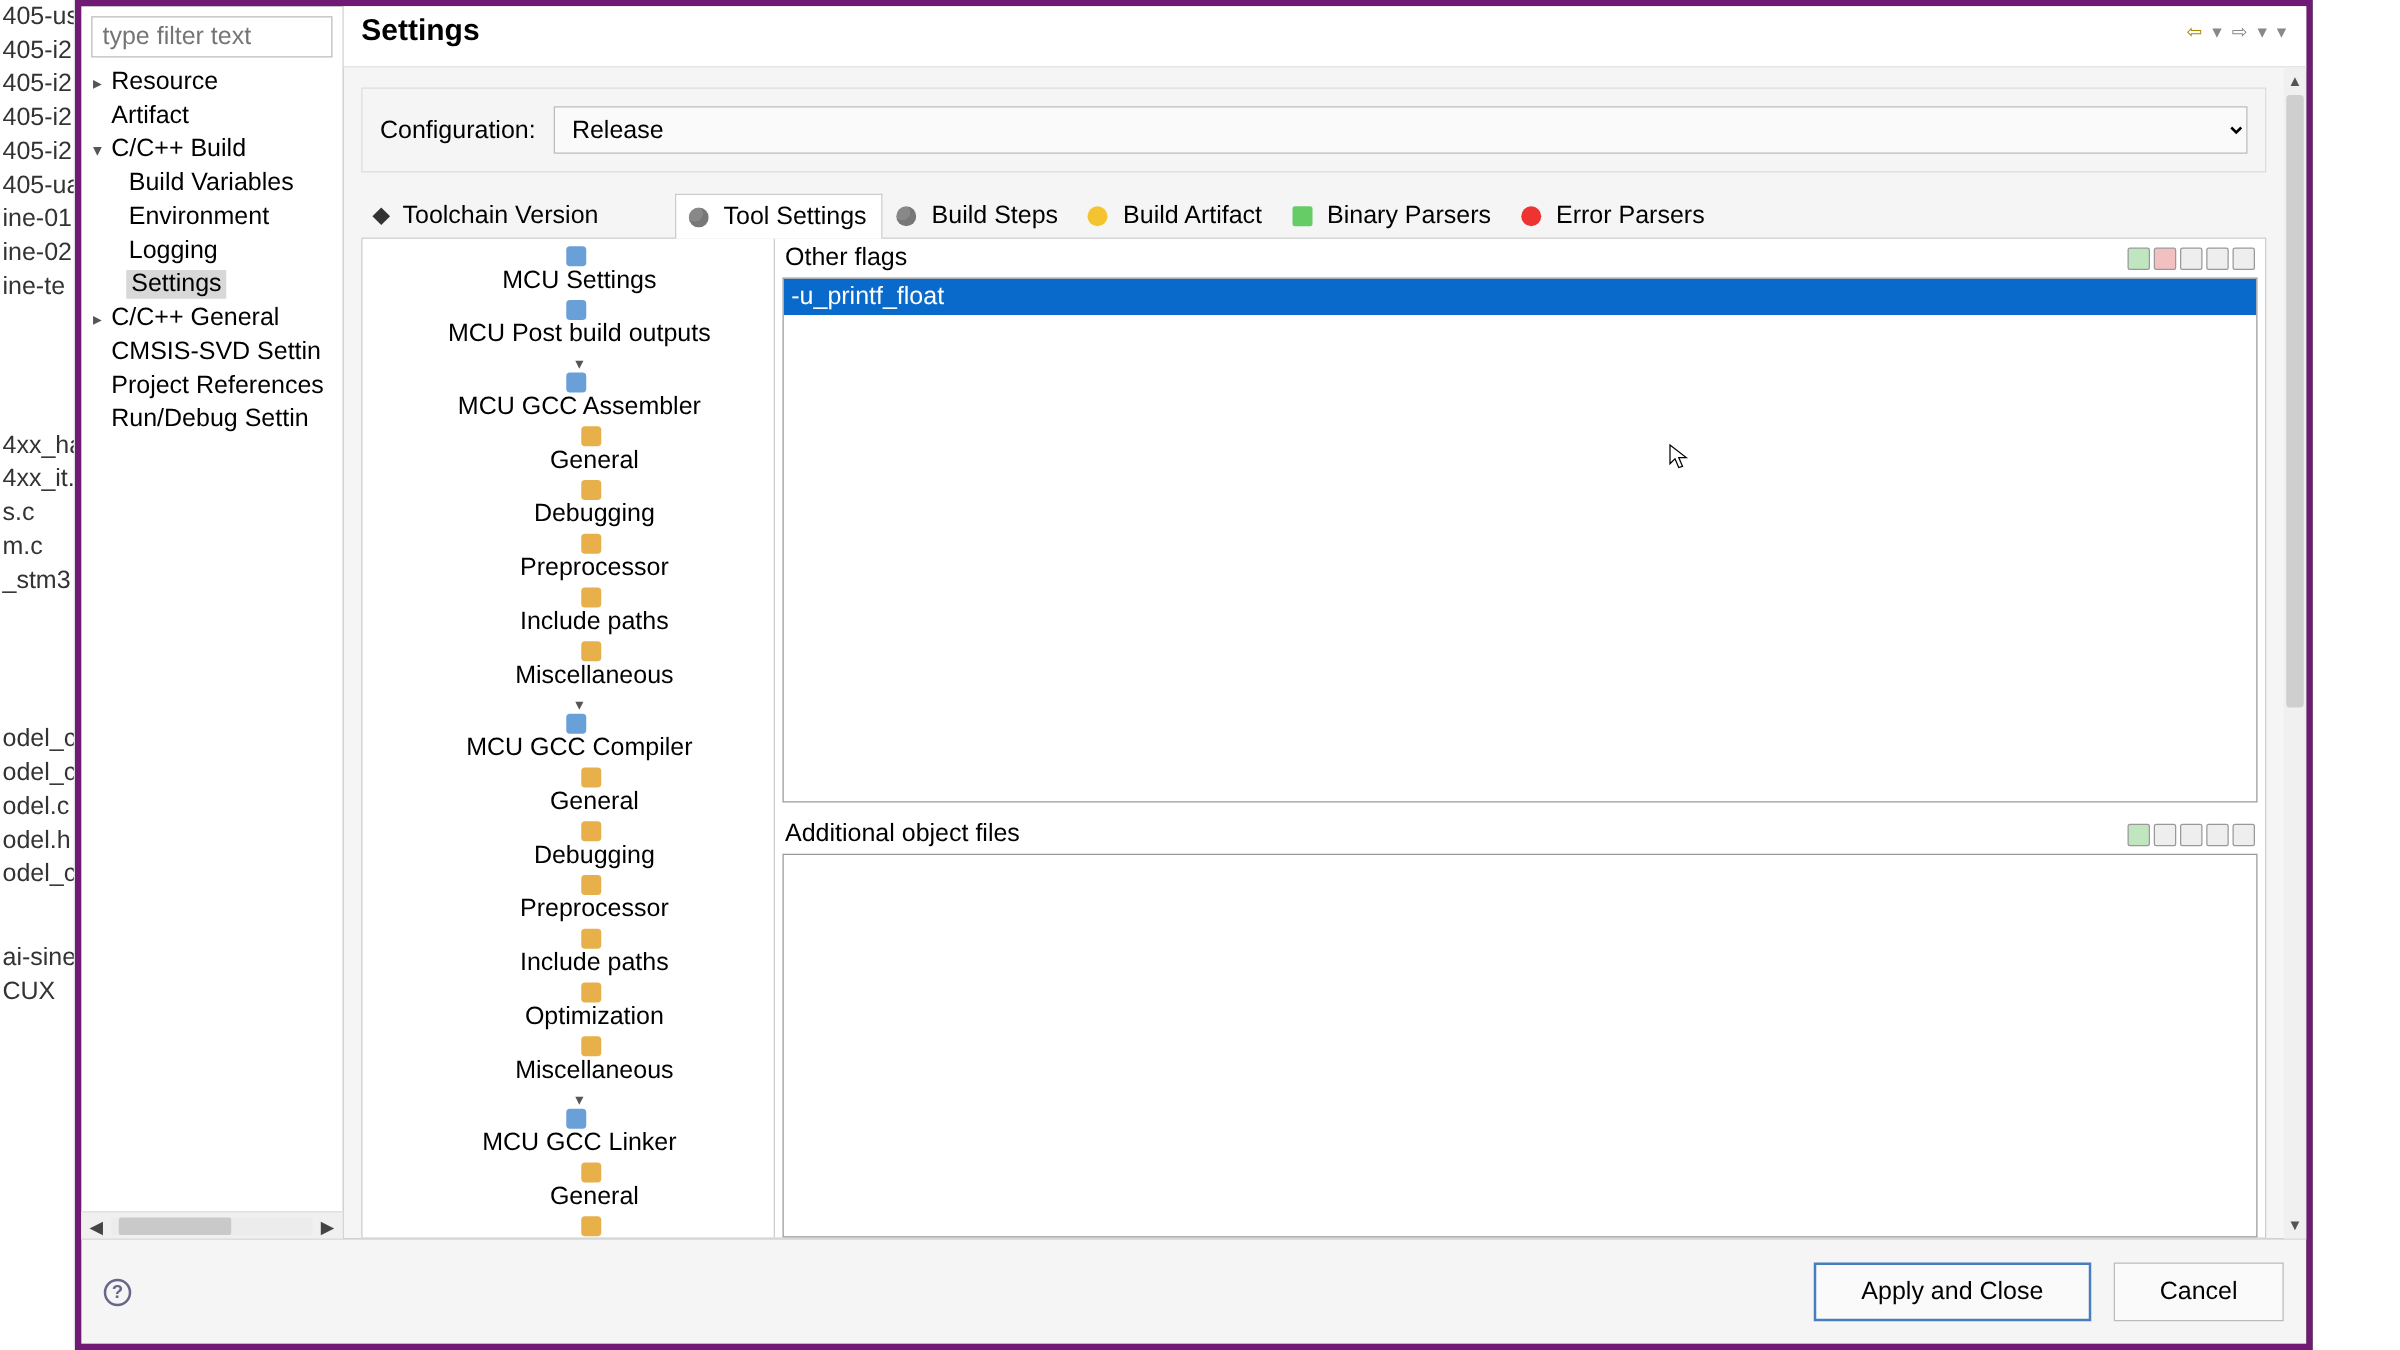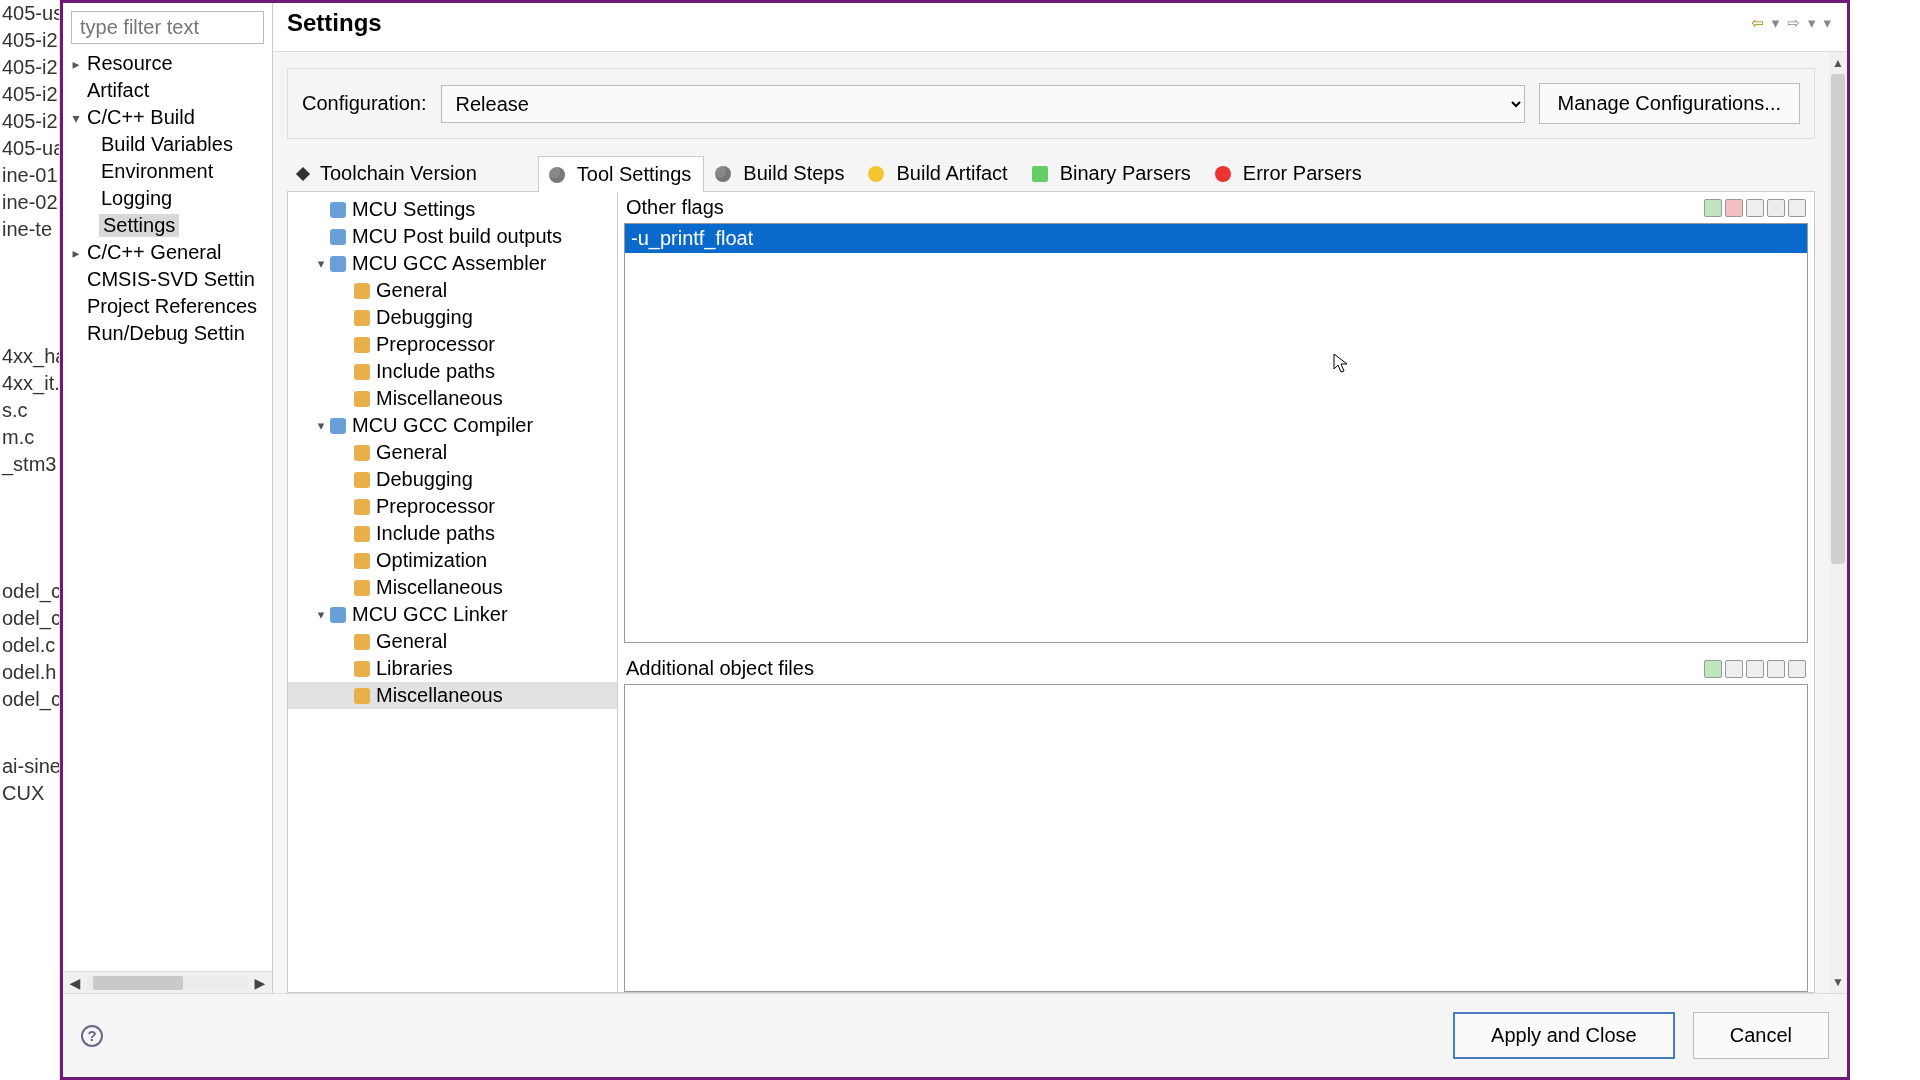--- a/index.html
+++ b/index.html
@@ -10,21 +10,21 @@
   position: absolute; left: 0; top: 0; width: 60px; height: 1080px;
   background: #fff; border-right: 1px solid #e0e0e0; overflow: hidden;
   font-size: 20px; color: #333;
 }
 .left-bg .item { white-space: nowrap; padding: 2px 0 2px 2px; }
 .left-bg .gap { height: 100px; }
 
 
 .dialog {
   position: absolute; left: 60px; top: 0; right: 70px; bottom: 0;
-  background: #000000; border: 3px solid #701a75; display: flex; flex-direction: column;
+  background: #000000; border: 5px solid #701a75; display: flex; flex-direction: column;
 }
 
 
 .main-row { display: flex; flex: 1; min-height: 0; }
 
 
 .category-panel {
   width: 210px; background: #fff; border-right: 1px solid #ccc;
   display: flex; flex-direction: column;
 }
@@ -94,21 +94,21 @@
 
 
 .tab-body {
   flex: 1; margin: 0 14px 0 14px; border: 1px solid #ccc; background: #fff;
   display: flex; min-height: 0;
 }
 .tool-tree {
   width: 330px; border-right: 1px solid #ccc; overflow: hidden;
   font-size: 20px; padding-top: 4px;
 }
-.tool-tree .trow { display: flex; align-items: center; padding: 2px 6px; white-space: nowrap; }
+.tool-tree .trow { display: flex; align-items: center; padding: 2px 6px; white-space: nowrap; flex-direction: column; }
 .tool-tree .tw { width: 18px; text-align: center; color: #555; font-size: 13px; }
 .tool-tree .ticon2 { width: 16px; height: 16px; margin-right: 6px; background: #e8b04a; border-radius: 3px; display: inline-block; }
 .tool-tree .ticon2.blue { background: #6aa0d8; }
 .tool-tree .l1 { padding-left: 24px; }
 .tool-tree .l2 { padding-left: 48px; }
 .tool-tree .sel { background: #e2e2e2; }
 
 .tool-right {
   flex: 1; display: flex; flex-direction: column; padding: 0;
 }
@@ -264,21 +264,20 @@
         </div>
       </div>
 
       <div class="body-flex">
         <div class="col-main">
           <div class="config-row">
             <label>Configuration:</label>
             <select>
               <option>Release</option>
             </select>
-            <button>Manage Configurations...</button>
           </div>
 
           <div class="tabs" id="tabs">
               <div class="tab">
                 <span class="ticon diamond"></span>
                 <span>Toolchain  Version</span>
               </div>
               <div class="tab active">
                 <span class="ticon wrench"></span>
                 <span>Tool Settings</span>

